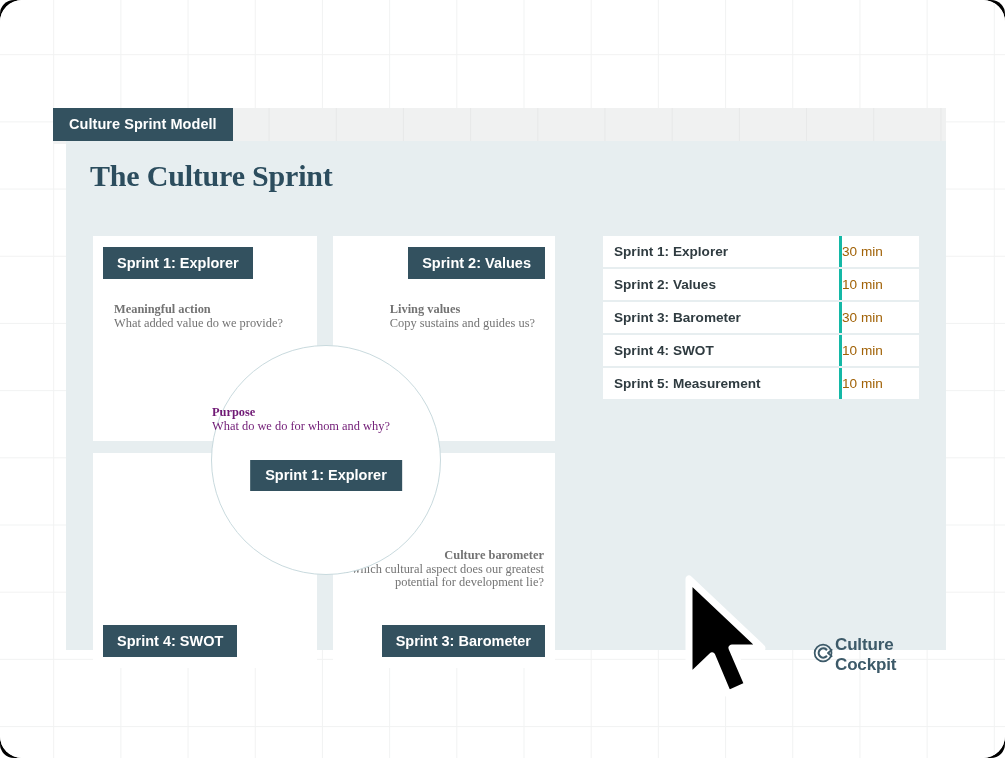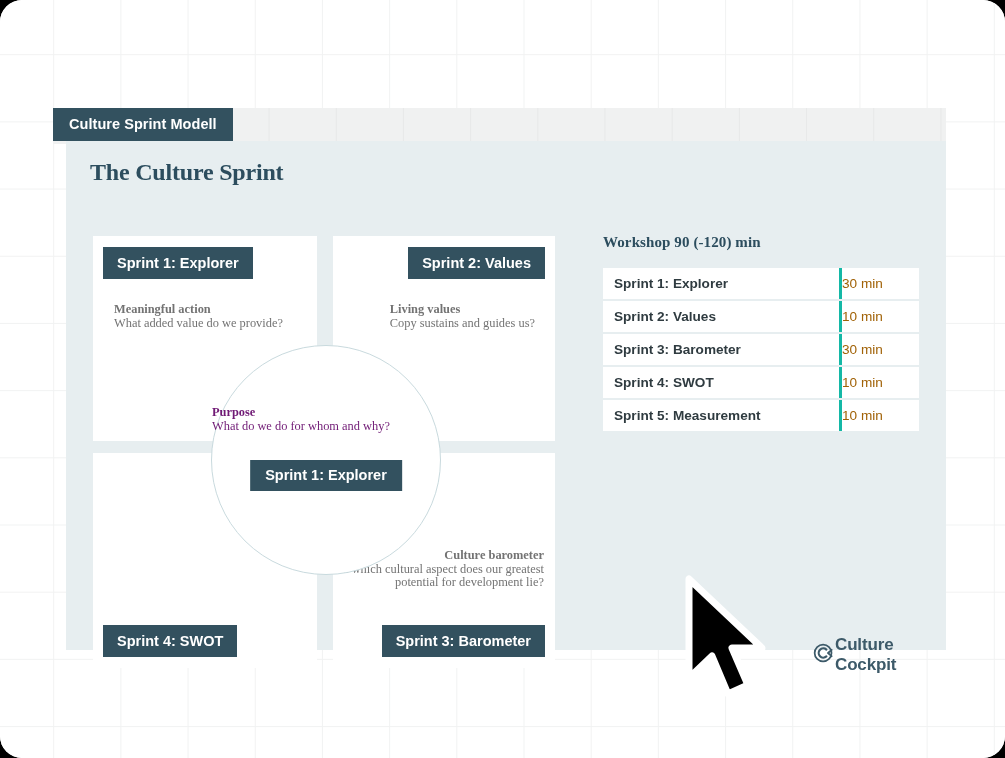--- a/index.html
+++ b/index.html
@@ -11,20 +11,21 @@
     background: #ffffff;
     font-family: "Liberation Sans", sans-serif;
   }
 
   
   #root {
     position: relative;
     width: 1005px;
     height: 758px;
     background: #000000;
+    border-radius: 14px;
   }
 
   #canvas {
     position: absolute;
     inset: 0;
     border-radius: 22px;
     overflow: hidden;
     background: #ffffff;
   }
 
@@ -95,21 +96,21 @@
     height: 509px;
     background: #e7eef0;
   }
 
   #page-title {
     position: absolute;
     left: 24px;
     top: 18px;
     font-family: "Liberation Serif", serif;
     font-weight: bold;
-    font-size: 24px;
+    font-size: 30px;
     color: #2c4d5e;
     letter-spacing: -.2px;
   }
 
   
   .quad {
     position: absolute;
     background: #ffffff;
   }
   #quad-tl { left: 27px;  top: 95px;  width: 224px; height: 205px; }
@@ -300,21 +301,20 @@
 
         <div id="circle">
           <div id="circle-text">
             <span class="lead">Purpose</span>
             <span>What do we do for whom and why?</span>
           </div>
           <div id="circle-chip">Sprint 1: Explorer</div>
         </div>
 
         <div id="workshop">
-          <div id="workshop-heading">Workshop 90 (-120) min</div>
           <table id="workshop-table">
             <tbody>
               <tr>
                 <td class="lbl">Sprint 1: Explorer</td>
                 <td class="val">30 min</td>
               </tr>
               <tr>
                 <td class="lbl">Sprint 2: Values</td>
                 <td class="val">10 min</td>
               </tr>

